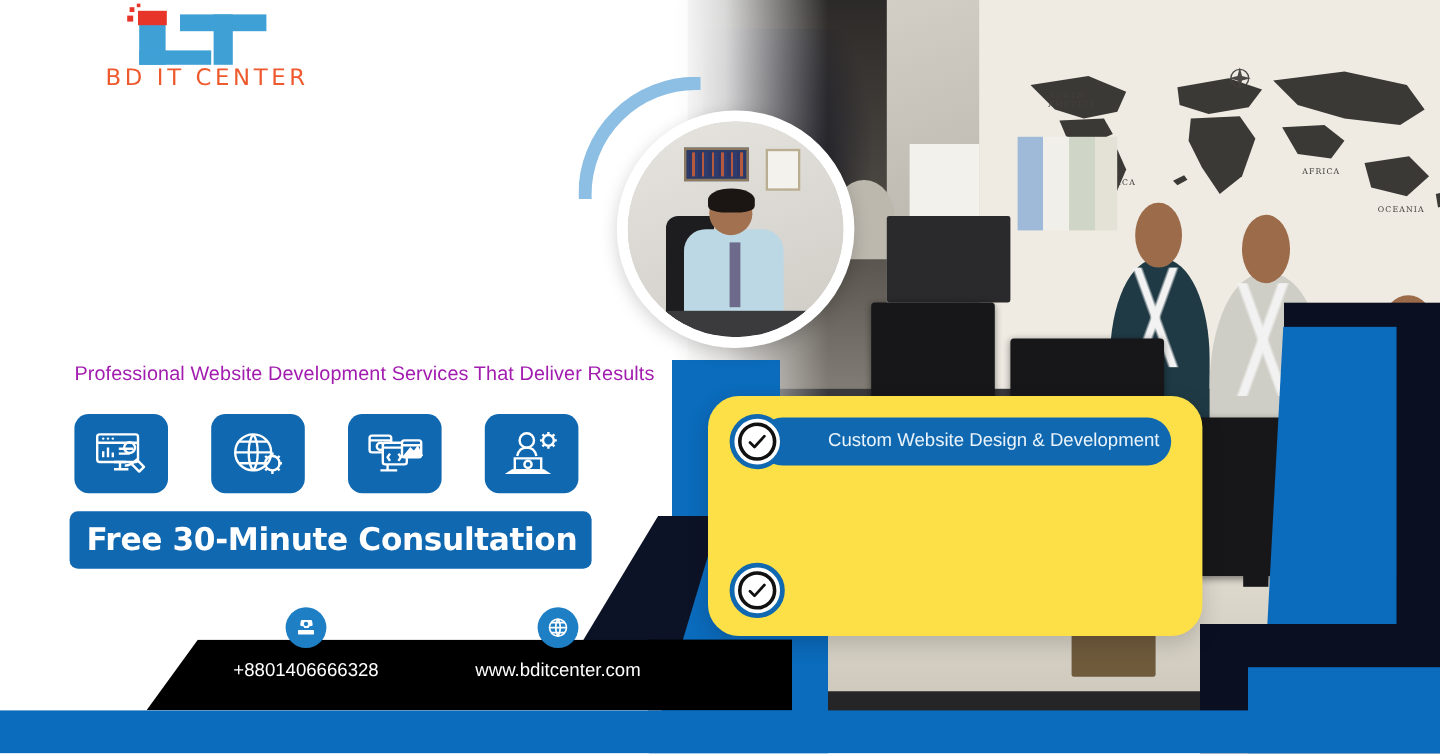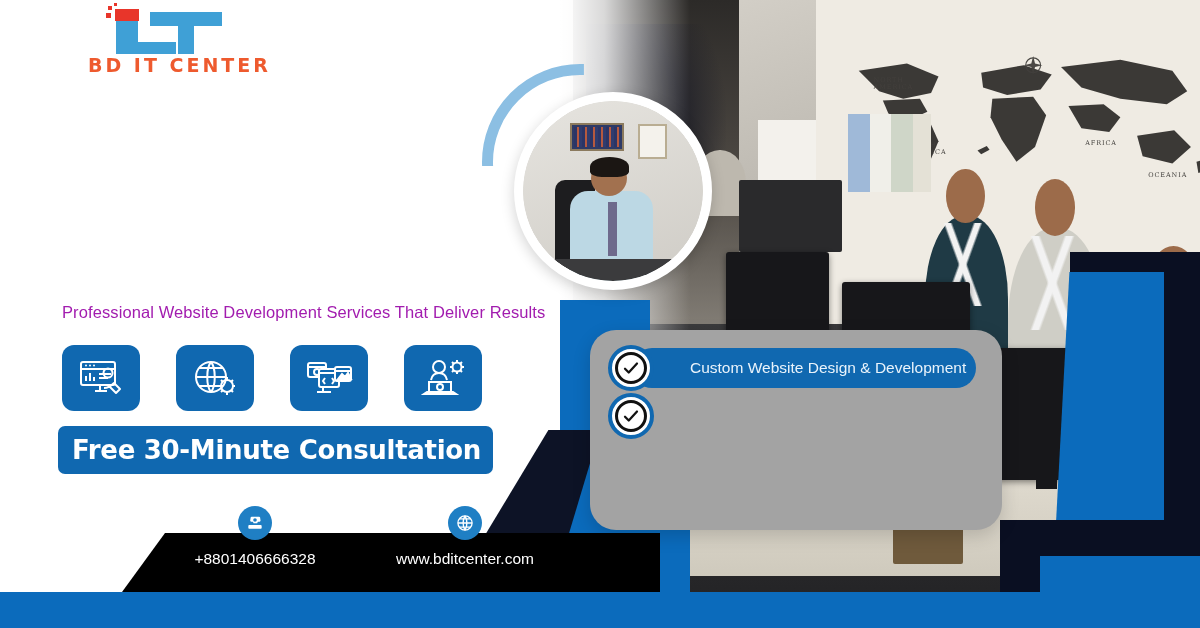--- a/index.html
+++ b/index.html
@@ -127,21 +127,21 @@
   .lg-l-v { position:absolute; left:10px; top:14px; width:22px; height:34px; background:#3fa0d6; }
   .lg-l-h { position:absolute; left:10px; top:36px; width:60px; height:12px; background:#3fa0d6; }
   .lg-t-h { position:absolute; left:44px; top:6px; width:72px; height:14px; background:#3fa0d6; }
   .lg-t-v { position:absolute; left:72px; top:6px; width:16px; height:42px; background:#3fa0d6; }
   .lg-red { position:absolute; left:9px; top:3px; width:24px; height:12px; background:#e8352a; }
   .lg-dot { position:absolute; background:#e8352a; }
   .d1 { left:2px; top:0px; width:4px; height:4px; }
   .d2 { left:8px; top:-3px; width:3px; height:3px; }
   .d3 { left:0px; top:7px; width:5px; height:5px; }
   .logo-text { position:absolute; left:0; top:48px; width:190px;
-               font-size:19px; font-weight:700; letter-spacing:3px;
+               font-size:19px; font-weight:400; letter-spacing:3px;
                color:#ee5a2e; font-family:"DejaVu Sans", sans-serif; }
 
   .headline { position:absolute; left:62px; top:86px; width:470px;
               font-size:47px; line-height:1.14; font-weight:700; color:#1569a8;
               font-family:"DejaVu Sans", sans-serif; letter-spacing:-.5px; }
   .subtitle { position:absolute; left:62px; top:303px; width:520px;
               font-size:16.5px; color:#a21caf; letter-spacing:.1px; }
 
   .icon-row { position:absolute; left:62px; top:345px; display:flex; gap:36px; }
   .icon-tile { width:78px; height:66px; background:#1068b0; border-radius:12px;
@@ -158,23 +158,23 @@
   .contact { position:absolute; text-align:center; }
   .c1 { left:0; width:170px; }
   .c2 { left:190px; width:210px; }
   .c-icon { width:34px; height:34px; border-radius:50%; background:#1f7fc4;
             margin:0 auto 10px; display:flex; align-items:center; justify-content:center;
             color:#fff; font-size:19px; line-height:1; }
   .c-text { color:#ffffff; font-size:15.5px; }
 
   
   .features { position:absolute; left:590px; top:330px; width:412px; height:200px;
-              background:#a3a3a3; border-radius:26px; box-shadow:0 6px 18px rgba(0,0,0,.16);
+              background:#fde047; border-radius:26px; box-shadow:0 6px 18px rgba(0,0,0,.16);
               padding:14px 26px 14px 18px; display:flex; flex-direction:column;
-              }
+              justify-content:space-between; }
   .feature { position:relative; height:48px; display:flex; align-items:center; }
   .pill { position:absolute; left:24px; right:0; height:40px; background:#1068b0;
           border-radius:20px; display:flex; align-items:center; padding-left:58px; }
   .pill-label { color:#e9f3fb; font-size:15.5px; white-space:nowrap; }
   .check { position:relative; z-index:2; width:46px; height:46px; border-radius:50%;
            background:#fff; border:4px solid #1068b0; display:flex;
            align-items:center; justify-content:center; }
   .check-inner { width:32px; height:32px; border-radius:50%; border:3px solid #111;
            display:flex; align-items:center; justify-content:center; }
   .check-inner svg { width:18px; height:18px; }

